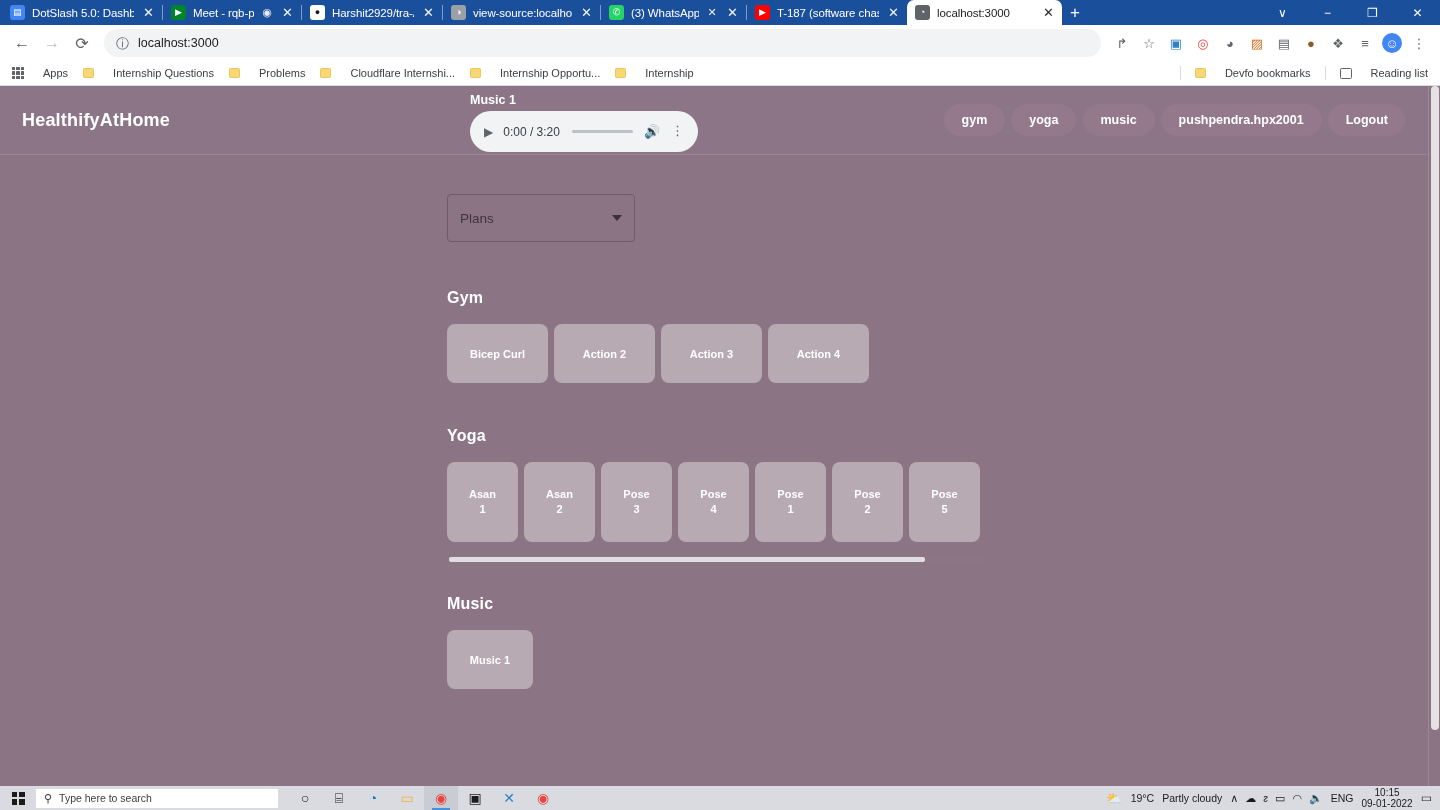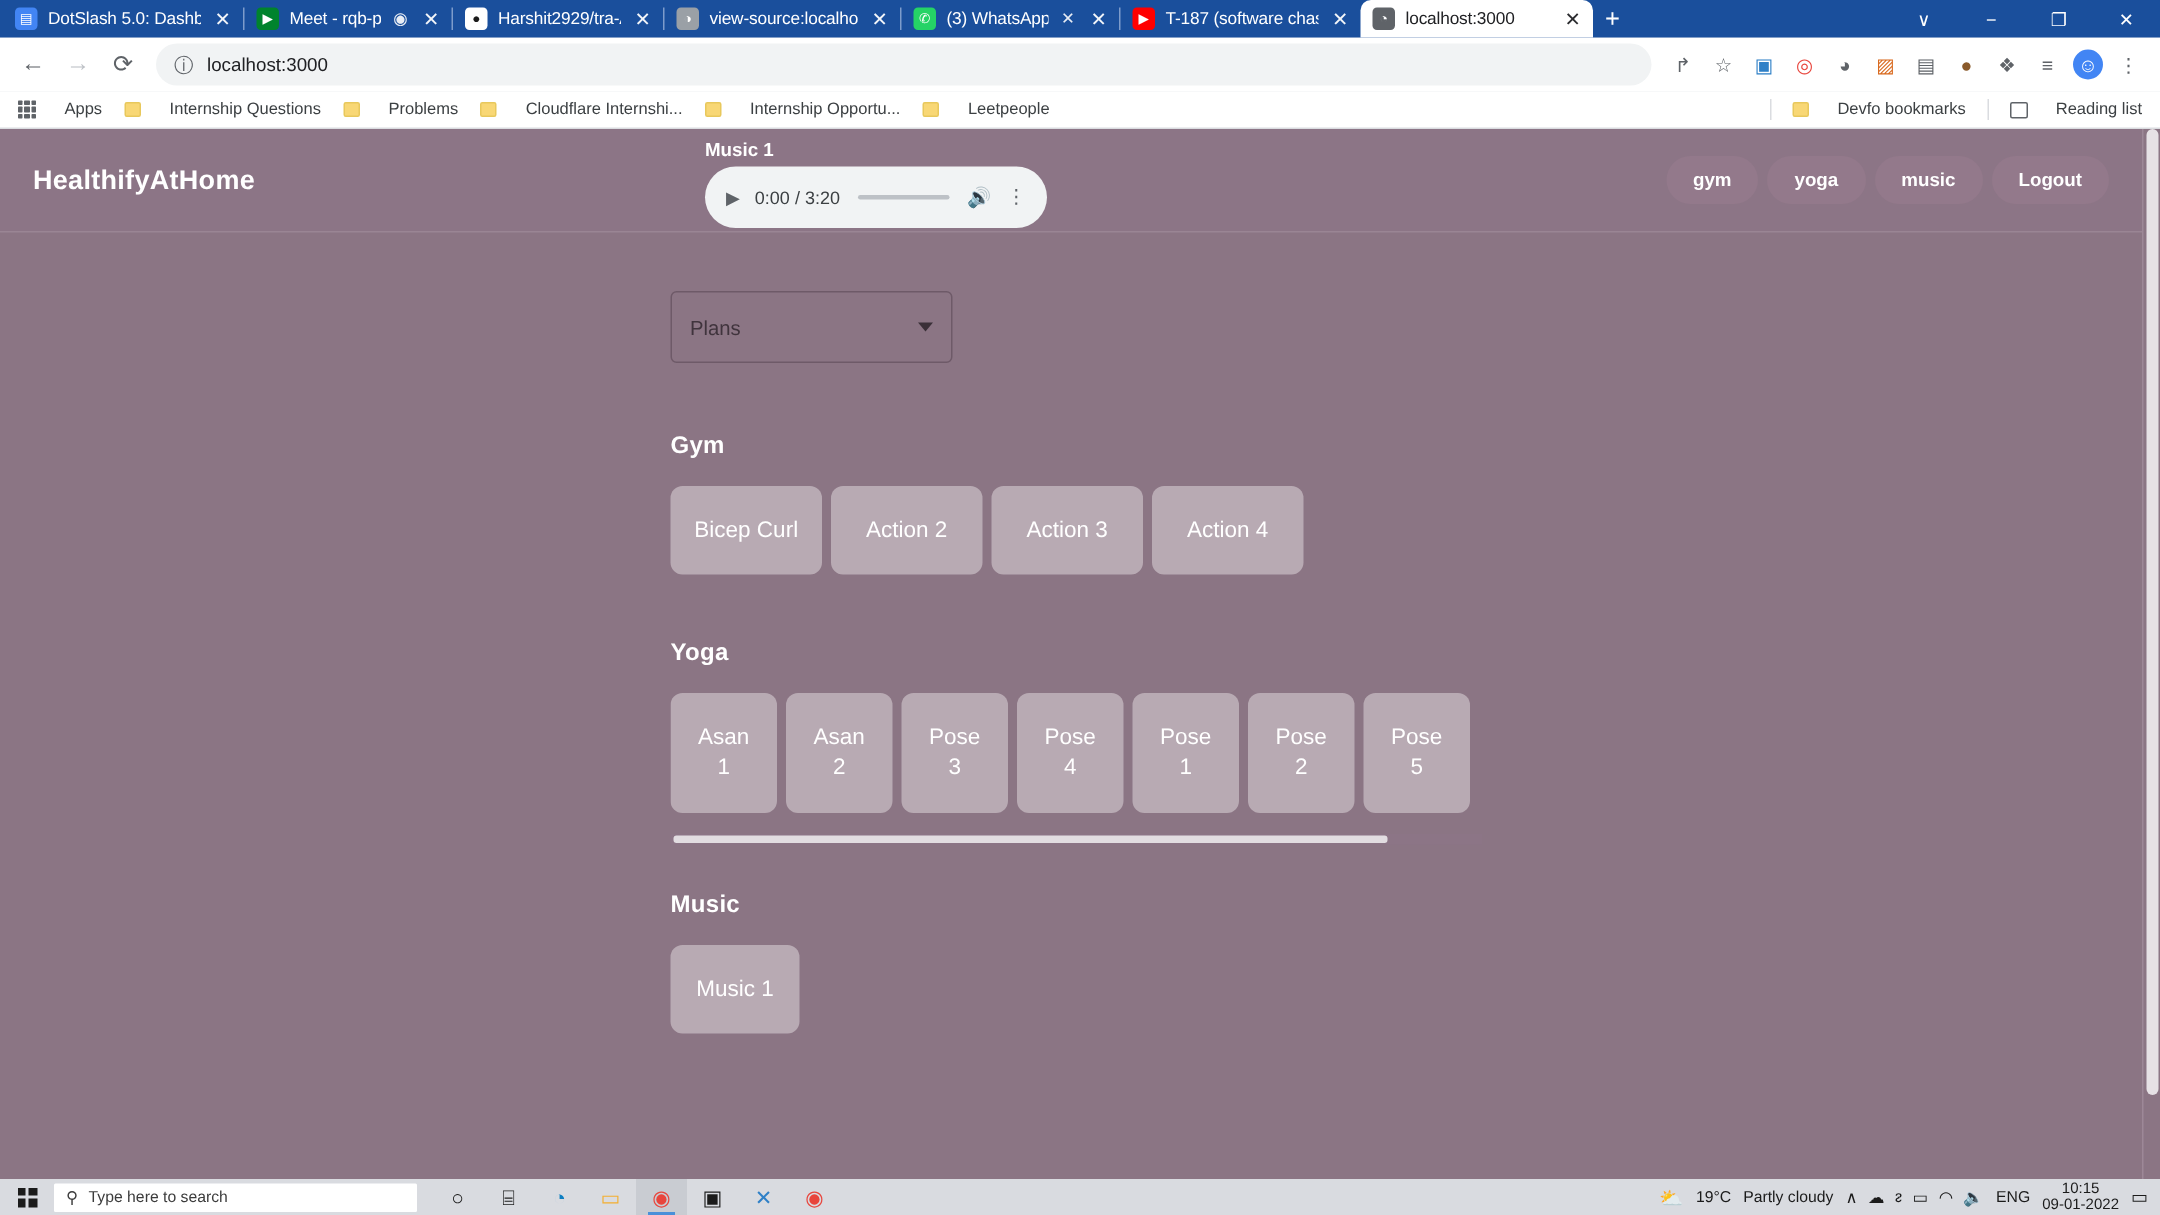--- a/index.html
+++ b/index.html
@@ -159,21 +159,21 @@
     background: #2e7d32; color: #ffffff; border: none; border-radius: 3px;
     font-size: 13.5px; font-weight: bold; letter-spacing: .6px;
     padding: 13px 21px; box-shadow: 0 1px 3px rgba(0,0,0,.3);
     font-family: "Liberation Sans", sans-serif;
   }
 
   .sec-gym { margin-top: 47px; }
   .card-row { display: flex; gap: 6px; margin-top: 17px; }
   .card {
     background: #b8aab3; border-radius: 8px; color: #ffffff;
-    font-size: 15px; font-weight: normal; text-align: center;
+    font-size: 11px; font-weight: bold; text-align: center;
     display: flex; align-items: center; justify-content: center;
     flex: 0 0 auto;
   }
   .card.gym { width: 101px; height: 59px; }
   .card.yoga { width: 71px; height: 80px; line-height: 1.35; }
   .card.music { width: 86px; height: 59px; }
 
   .sec-yoga { margin-top: 44px; }
   .yoga-scroller {
     width: 541px; overflow: hidden; position: relative;
@@ -337,21 +337,21 @@
         <div class="bm">
           <span class="bm-folder"></span>
           <span>Cloudflare Internshi...</span>
         </div>
         <div class="bm">
           <span class="bm-folder"></span>
           <span>Internship Opportu...</span>
         </div>
         <div class="bm">
           <span class="bm-folder"></span>
-          <span>Leetpeople</span>
+          <span>Internship</span>
         </div>
       </div>
     <div class="bm-right">
       <span class="bm-vsep"></span>
       <div class="bm">
         <span class="bm-folder"></span>
         <span>Devfo bookmarks</span>
       </div>
       <span class="bm-vsep"></span>
       <div class="bm">
@@ -375,20 +375,21 @@
             <span class="ap-track"></span>
             <span class="ap-vol">🔊</span>
             <span class="ap-kebab">⋮</span>
           </div>
         </div>
 
         <div class="nav-pills" id="nav-pills">
             <button class="pill">gym</button>
             <button class="pill">yoga</button>
             <button class="pill">music</button>
+            <button class="pill">pushpendra.hpx2001</button>
             <button class="pill">Logout</button>
           </div>
       </div>
 
       <div class="content">
 
         <div>
           <div class="tasks-row">
             <div class="select-box">
               <span class="select-val">Plans</span>

